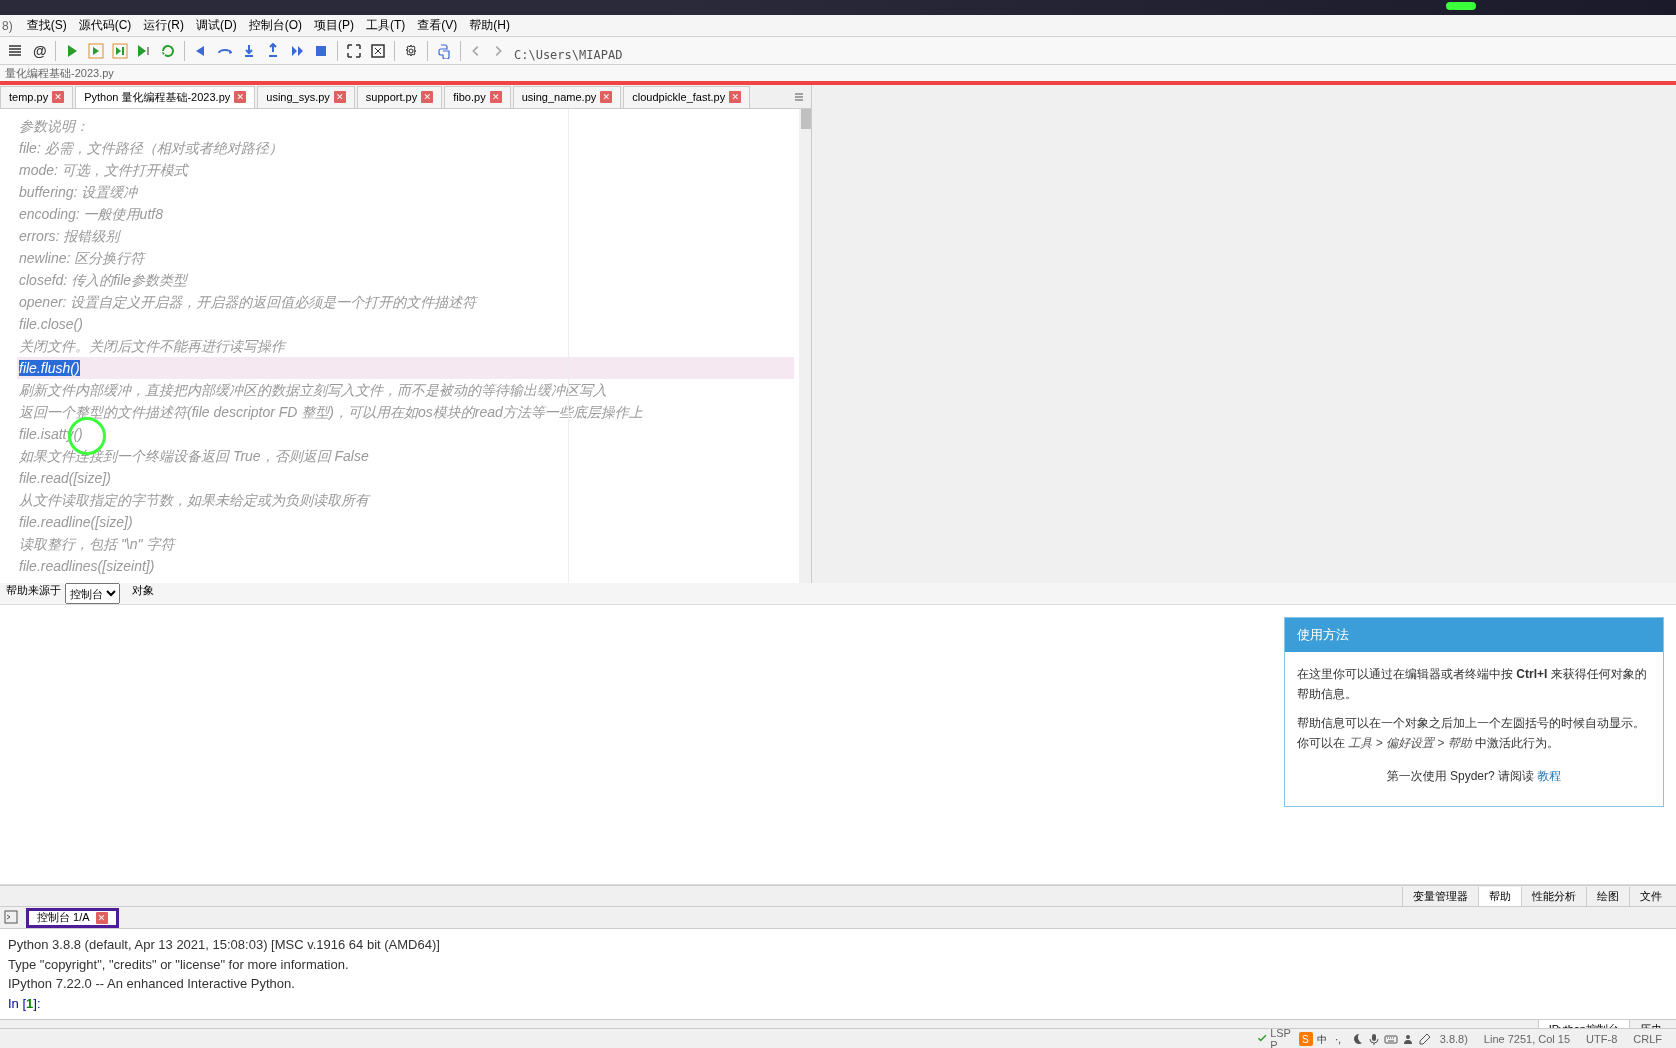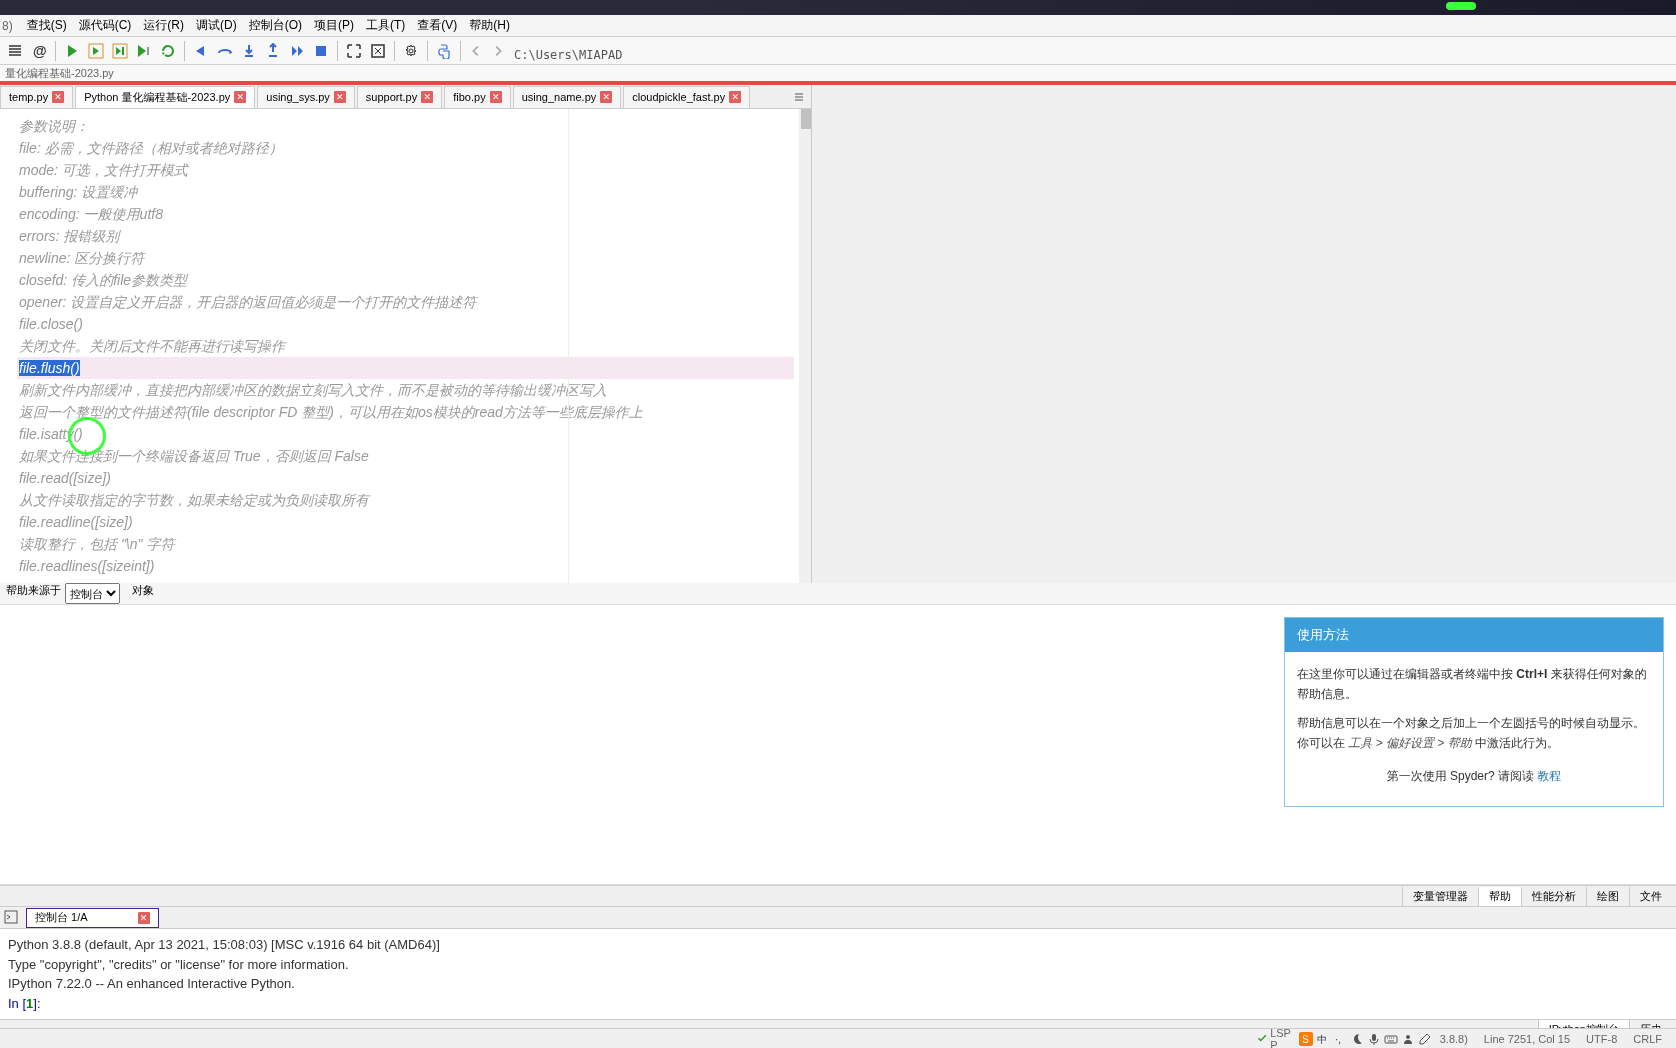--- a/index.html
+++ b/index.html
@@ -41,21 +41,21 @@
 .help-card-body { padding: 12px; font-size: 12px; line-height: 1.7; color: #333; }
 .help-card-body p { margin-bottom: 8px; }
 .help-card-body .kbd { font-weight: bold; }
 .help-card-body em { font-style: italic; color: #555; }
 .help-card-body a { color: #2a7ab8; text-decoration: none; }
 .help-tabs { height: 22px; background: #f0f0f0; border-top: 1px solid #ccc; border-bottom: 1px solid #ccc; display: flex; align-items: center; justify-content: flex-end; padding-right: 4px; }
 .help-tab { padding: 2px 10px; border-left: 1px solid #ccc; font-size: 11px; cursor: pointer; }
 .help-tab.active { background: #fff; }
 .console-tab-strip { height: 22px; background: #f0f0f0; border-bottom: 1px solid #ccc; display: flex; align-items: center; padding: 0 4px; }
 .console-icon { width: 16px; height: 16px; margin-right: 6px; cursor: pointer; }
-.console-tab { height: 20px; padding: 0 8px; background: #fff; border: 1px solid #4c1d95; display: flex; align-items: center; font-size: 11px; font-family: Consolas, monospace; gap: 44px; }
+.console-tab { height: 20px; padding: 0 8px; background: #fff; border: 3px solid #4c1d95; display: flex; align-items: center; font-size: 11px; font-family: Consolas, monospace; }
 .console-body { flex: 1; background: #fff; padding: 6px 8px; font-family: Consolas, monospace; font-size: 13px; line-height: 1.5; color: #333; overflow: hidden; }
 .console-body .blue { color: #0000aa; }
 .bottom-tabs { height: 20px; background: #f0f0f0; border-top: 1px solid #ccc; display: flex; align-items: center; justify-content: flex-end; padding-right: 4px; }
 .bottom-tab { padding: 2px 10px; border-left: 1px solid #ccc; font-size: 11px; cursor: pointer; }
 .bottom-tab.active { background: #fff; }
 .statusbar { height: 20px; background: #f0f0f0; border-top: 1px solid #ccc; display: flex; align-items: center; padding: 0 6px; font-size: 11px; color: #666; position: relative; }
 .statusbar .spacer { flex: 1; }
 .status-item { margin: 0 8px; display: flex; align-items: center; gap: 3px; }
 .status-icons { display: flex; gap: 3px; }
 .status-icons .sic { width: 14px; height: 14px; }

